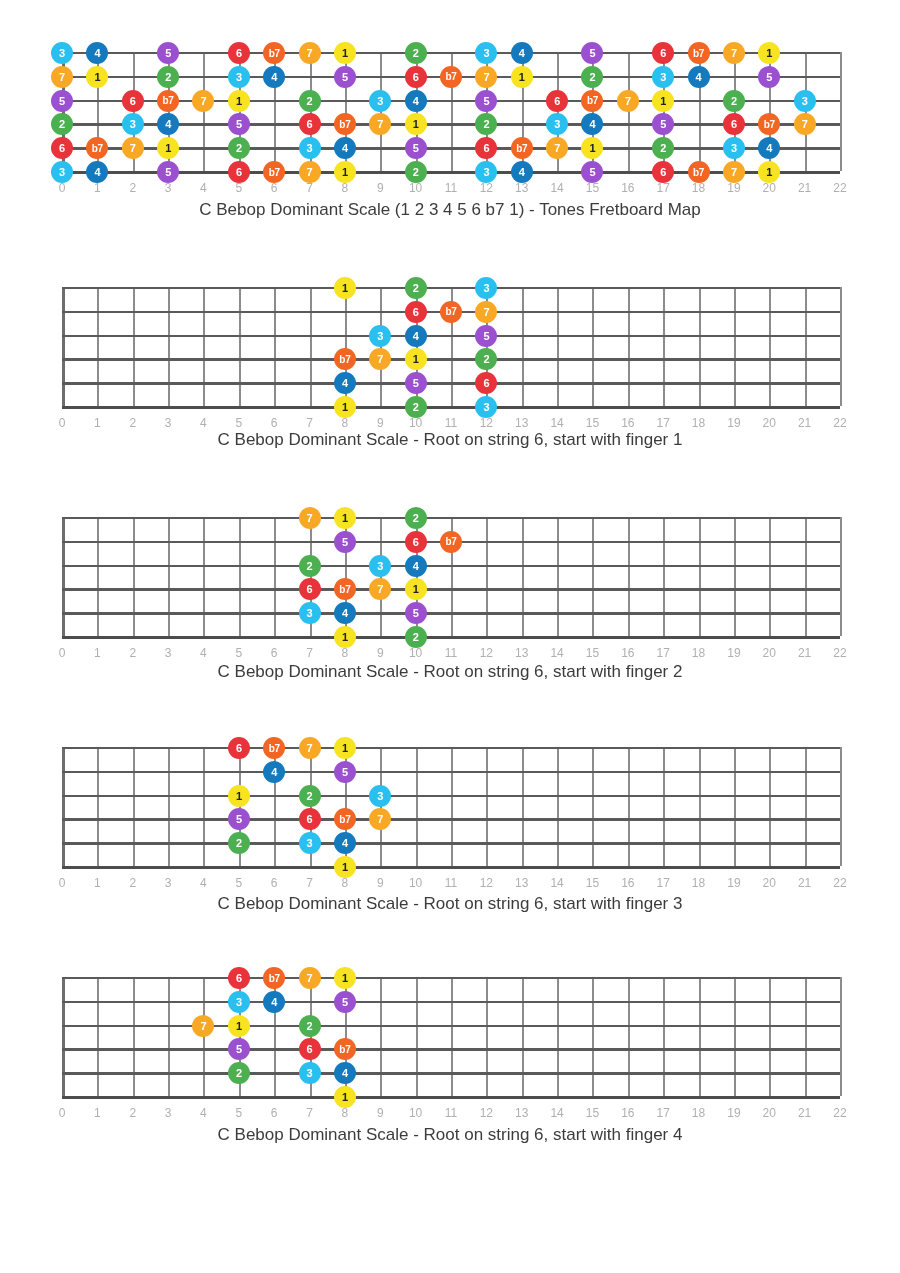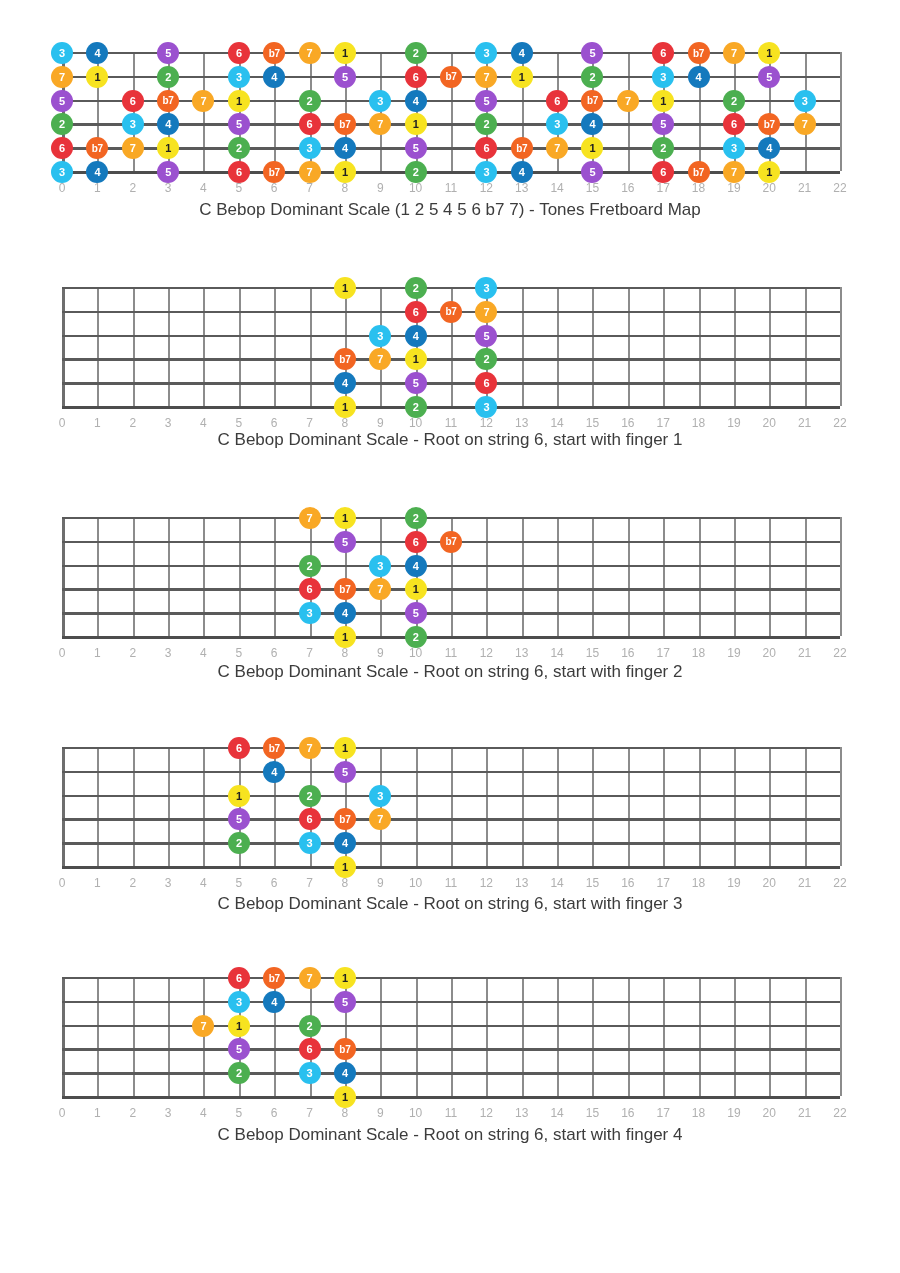--- a/index.html
+++ b/index.html
@@ -217,21 +217,21 @@
         <div class="dot tone-7" style="left: 298.545px; top: 161px; width: 22px; height: 22px; background: rgb(249, 168, 37);">7</div>
         <div class="dot tone-1" style="left: 333.909px; top: 161px; width: 22px; height: 22px; background: rgb(247, 227, 32);">1</div>
         <div class="dot tone-2" style="left: 404.636px; top: 161px; width: 22px; height: 22px; background: rgb(76, 175, 80);">2</div>
         <div class="dot tone-3" style="left: 475.364px; top: 161px; width: 22px; height: 22px; background: rgb(41, 192, 239);">3</div>
         <div class="dot tone-4" style="left: 510.727px; top: 161px; width: 22px; height: 22px; background: rgb(20, 121, 189);">4</div>
         <div class="dot tone-5" style="left: 581.455px; top: 161px; width: 22px; height: 22px; background: rgb(155, 81, 207);">5</div>
         <div class="dot tone-6" style="left: 652.182px; top: 161px; width: 22px; height: 22px; background: rgb(232, 51, 58);">6</div>
         <div class="dot tone-b7" style="left: 687.545px; top: 161px; width: 22px; height: 22px; background: rgb(242, 101, 34); font-size: 10px;">b7</div>
         <div class="dot tone-7" style="left: 722.909px; top: 161px; width: 22px; height: 22px; background: rgb(249, 168, 37);">7</div>
         <div class="dot tone-1" style="left: 758.273px; top: 161px; width: 22px; height: 22px; background: rgb(247, 227, 32);">1</div>
-        <div class="caption" style="top: 200px;">C Bebop Dominant Scale (1 2 5 4 5 6 b7 7) - Tones Fretboard Map</div>
+        <div class="caption" style="top: 200px;">C Bebop Dominant Scale (1 2 3 4 5 6 b7 1) - Tones Fretboard Map</div>
       </div>
       <div class="diagram" style="top: 0px;">
         <div class="fret nut" style="left: 62px; top: 287px; height: 119px; position: absolute;"></div>
         <div class="fret" style="left: 97.3636px; top: 287px; height: 119px; position: absolute;"></div>
         <div class="fret" style="left: 132.727px; top: 287px; height: 119px; position: absolute;"></div>
         <div class="fret" style="left: 168.091px; top: 287px; height: 119px; position: absolute;"></div>
         <div class="fret" style="left: 203.455px; top: 287px; height: 119px; position: absolute;"></div>
         <div class="fret" style="left: 238.818px; top: 287px; height: 119px; position: absolute;"></div>
         <div class="fret" style="left: 274.182px; top: 287px; height: 119px; position: absolute;"></div>
         <div class="fret" style="left: 309.545px; top: 287px; height: 119px; position: absolute;"></div>

